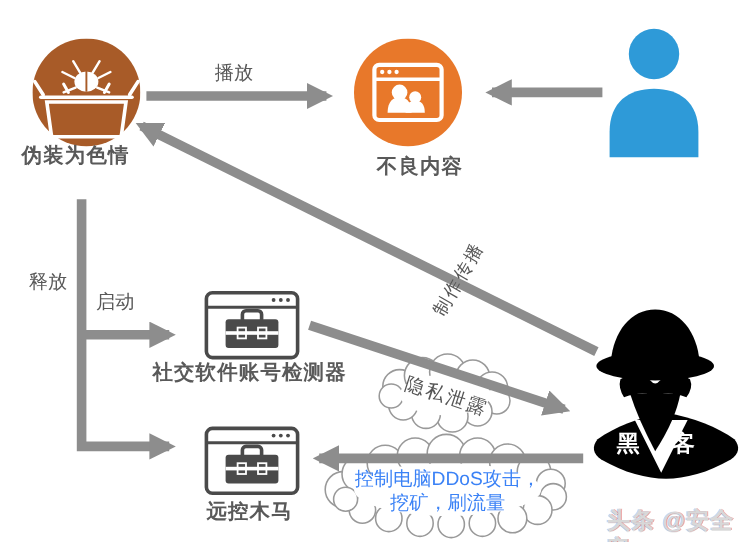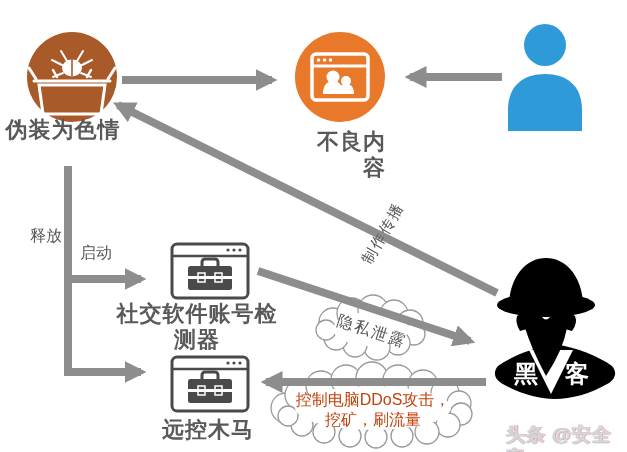--- a/index.html
+++ b/index.html
@@ -3,37 +3,37 @@
 <meta charset="utf-8">
 <style>
   html,body{margin:0;padding:0;background:#fff;}
   #canvas{
     position:relative;width:627px;height:452px;background:#ffffff;overflow:hidden;
     font-family:"Liberation Sans","DejaVu Sans",sans-serif;
   }
   #wires{position:absolute;left:0;top:0;z-index:1;}
   .node{position:absolute;z-index:2;}
   .lbl{position:absolute;z-index:3;color:#595959;font-size:16px;text-align:center;line-height:1.2;}
-  .bold{font-weight:bold;font-size:22px;letter-spacing:1px;}
+  .bold{font-weight:bold;font-size:17px;letter-spacing:1px;}
   #trojan-lb{left:0;top:120px;width:126px;line-height:20px;}
   #play-lb{left:160px;top:52px;width:70px;}
   #watch-lb{left:430px;top:52px;width:60px;}
   #content-lb{left:296px;top:129px;width:90px;text-align:right;}
-  #release-lb{left:18px;top:226px;width:44px;text-align:right;}
+  #release-lb{left:18px;top:226px;width:44px;}
   #launch-lb{left:74px;top:243px;width:44px;}
-  #detector-lb{left:107px;top:301px;width:180px;}
+  #detector-lb{left:118px;top:301px;width:180px;}
   #remote-lb{left:162px;top:417px;width:92px;}
   #create-lb{left:383px;top:233px;transform:translate(-50%,-50%) rotate(-60deg);
     font-size:15px;color:#555;letter-spacing:2px;white-space:nowrap;}
   #privacy-lb{left:372px;top:331px;transform:translate(-50%,-50%) rotate(18deg);
     font-size:16px;color:#555;letter-spacing:2px;white-space:nowrap;}
-  #control-lb{left:272px;top:390px;width:202px;font-size:16px;color:#c2410c;line-height:20px;}
+  #control-lb{left:272px;top:390px;width:202px;font-size:16px;color:#3b82f6;line-height:20px;}
   #control-lb span{display:block;}
   #user-lb{left:519px;top:92px;width:64px;color:#fff;font-weight:bold;font-size:19px;}
-  #hacker-lb{left:514px;top:360px;color:#fff;font-weight:bold;font-size:24px;
+  #hacker-lb{left:514px;top:360px;color:#fff;font-weight:bold;font-size:19px;
     letter-spacing:27px;white-space:nowrap;}
   #trojan-lb span{display:block;}
   #watermark{left:506px;top:424px;width:120px;text-align:left;font-weight:bold;font-size:19px;
     color:#d8d8d8;letter-spacing:1px;
     text-shadow:1px 0 0 rgba(214,70,70,.45),-1px 0 0 rgba(90,140,215,.35),0 1px 0 rgba(200,200,200,.5);}
 </style>
 </head>
 <body>
 
 <div id="canvas">
@@ -180,20 +180,21 @@
       <path d="M33,66 Q46,58 58,67 Q62,72 66,67 Q78,58 91,66 Q94,73 88,81 Q74,76 66,79 L58,79 Q50,76 36,81 Q31,73 33,66 Z" fill="#000"></path>
       <path d="M71,94 C48,98 28,106 14,116 C9,122 10,128 17,133 C36,144 55,149 71,149 C87,149 106,144 125,133 C132,128 133,122 128,116 C114,106 94,98 71,94 Z" fill="#000"></path>
       <polygon points="45,100 89,100 67,144" fill="#fff"></polygon>
       <path d="M41,78 L83,78 Q79,100 62,126 Q48,100 41,78 Z" fill="#000"></path>
     </svg>
   </div>
 
   <div class="lbl bold" id="trojan-lb">
     <span>伪装为色情</span>
   </div>
+  <div class="lbl" id="play-lb">播放</div>
   <div class="lbl bold" id="content-lb">不良内容</div>
   <div class="lbl" id="release-lb">释放</div>
   <div class="lbl" id="launch-lb">启动</div>
   <div class="lbl bold" id="detector-lb">社交软件账号检测器</div>
   <div class="lbl bold" id="remote-lb">远控木马</div>
   <div class="lbl" id="create-lb">制作传播</div>
   <div class="lbl" id="privacy-lb">隐私泄露</div>
   <div class="lbl" id="control-lb">
     <span>控制电脑DDoS攻击，</span>
     <span>挖矿，刷流量</span>

